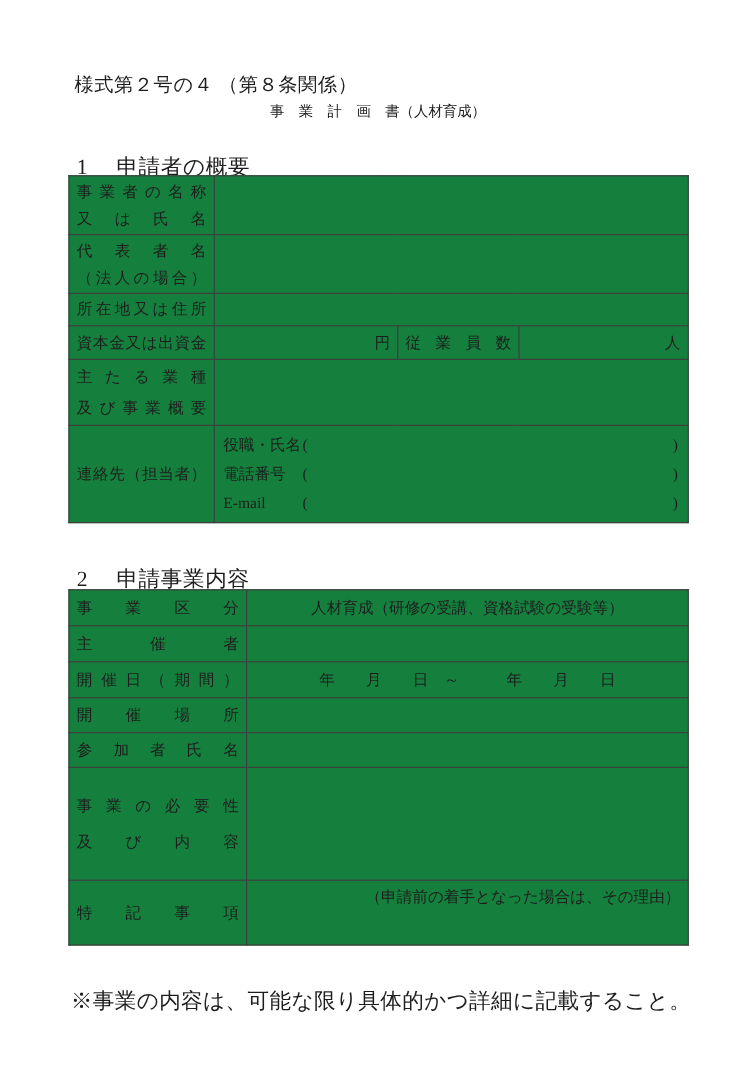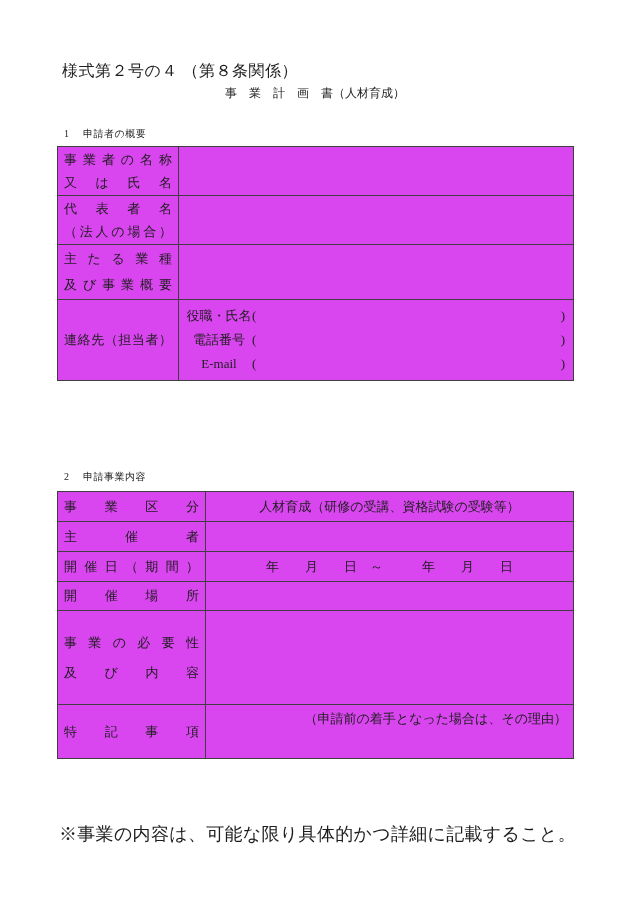--- a/index.html
+++ b/index.html
@@ -6,25 +6,25 @@
   body{
     width:630px;height:903px;
     font-family:"Liberation Serif","DejaVu Serif",serif;
     color:#1d1d1d;
     -webkit-font-smoothing:antialiased;
   }
   .page{position:relative;width:630px;height:903px;background:#ffffff;overflow:hidden;}
 
   .form-number{position:absolute;left:62px;top:61px;font-size:16px;letter-spacing:.5px;}
   .doc-title{position:absolute;left:0;top:85px;width:630px;text-align:center;font-size:12px;}
-  .sec-heading{position:absolute;font-size:10px;letter-spacing:.5px;}
+  .sec-heading{position:absolute;font-size:18px;letter-spacing:.5px;}
   .sec1-heading{left:64px;top:127px;}
   .sec2-heading{left:64px;top:470px;}
 
-  table{border-collapse:collapse;table-layout:fixed;position:absolute;background:#d946ef;}
+  table{border-collapse:collapse;table-layout:fixed;position:absolute;background:#15803d;}
   td{
     border:1px solid #3f3f3f;
     padding:1px 6px;
     font-size:13px;
     vertical-align:middle;
     overflow:hidden;
   }
   .t1{left:57px;top:146px;width:516px;}
   .t2{left:57px;top:491px;width:516px;}
 
@@ -32,21 +32,21 @@
   .jl{text-align:justify;text-align-last:justify;text-justify:inter-character;}
   .l2h23 .jl{line-height:23px;}
   .l2h26 .jl{line-height:26px;}
   .l2h30 .jl{line-height:30px;}
 
   .val-center{text-align:center;margin-top:16px;}
   .unit-right{text-align:right;}
   .top-align{vertical-align:top;text-align:right;}
   .hint-line{line-height:20px;padding-top:3px;}
 
-  .contact-cell{padding:4px 8px 4px 7px;text-align:center;}
+  .contact-cell{padding:4px 8px 4px 7px;}
   .contact-line{display:flex;line-height:24px;}
   .c-prefix{width:66px;flex:none;}
   .c-open{flex:none;}
   .c-fill{flex:1;}
   .c-close{flex:none;}
 
   .footnote{position:absolute;left:59px;top:822px;font-size:18px;letter-spacing:.3px;}
 </style>
 </head>
 <body>
@@ -72,20 +72,40 @@
         <div class="jl">又 は 氏 名</div>
       </td>
       <td colspan="3"></td>
     </tr>
     <tr style="height:46px" class="l2h23">
       <td>
         <div class="jl">代 表 者 名</div>
         <div class="jl">（法人の場合）</div>
       </td>
       <td colspan="3"></td>
+    </tr>
+    <tr style="height:27px">
+      <td>
+        <div class="jl">所在地又は住所</div>
+      </td>
+      <td colspan="3"></td>
+    </tr>
+    <tr style="height:28px">
+      <td>
+        <div class="jl">資本金又は出資金</div>
+      </td>
+      <td class="unit-right">
+        <span></span><span>円</span>
+      </td>
+      <td>
+        <div class="jl">従 業 員 数</div>
+      </td>
+      <td class="unit-right">
+        <span></span><span>人</span>
+      </td>
     </tr>
     <tr style="height:53px" class="l2h26">
       <td>
         <div class="jl">主 た る 業 種</div>
         <div class="jl">及 び 事 業 概 要</div>
       </td>
       <td colspan="3"></td>
     </tr>
     <tr style="height:76px">
       <td>
@@ -140,20 +160,26 @@
         <div class="jl">開 催 日 （ 期 間 ）</div>
       </td>
       <td class="val-center">年　　月　　日　～　　　年　　月　　日</td>
     </tr>
     <tr style="height:29px">
       <td>
         <div class="jl">開 催 場 所</div>
       </td>
       <td></td>
     </tr>
+    <tr style="height:29px">
+      <td>
+        <div class="jl">参 加 者 氏 名</div>
+      </td>
+      <td></td>
+    </tr>
     <tr style="height:94px" class="l2h30">
       <td>
         <div class="jl">事 業 の 必 要 性</div>
         <div class="jl">及 び 内 容</div>
       </td>
       <td></td>
     </tr>
     <tr style="height:54px">
       <td>
         <div class="jl">特 記 事 項</div>

